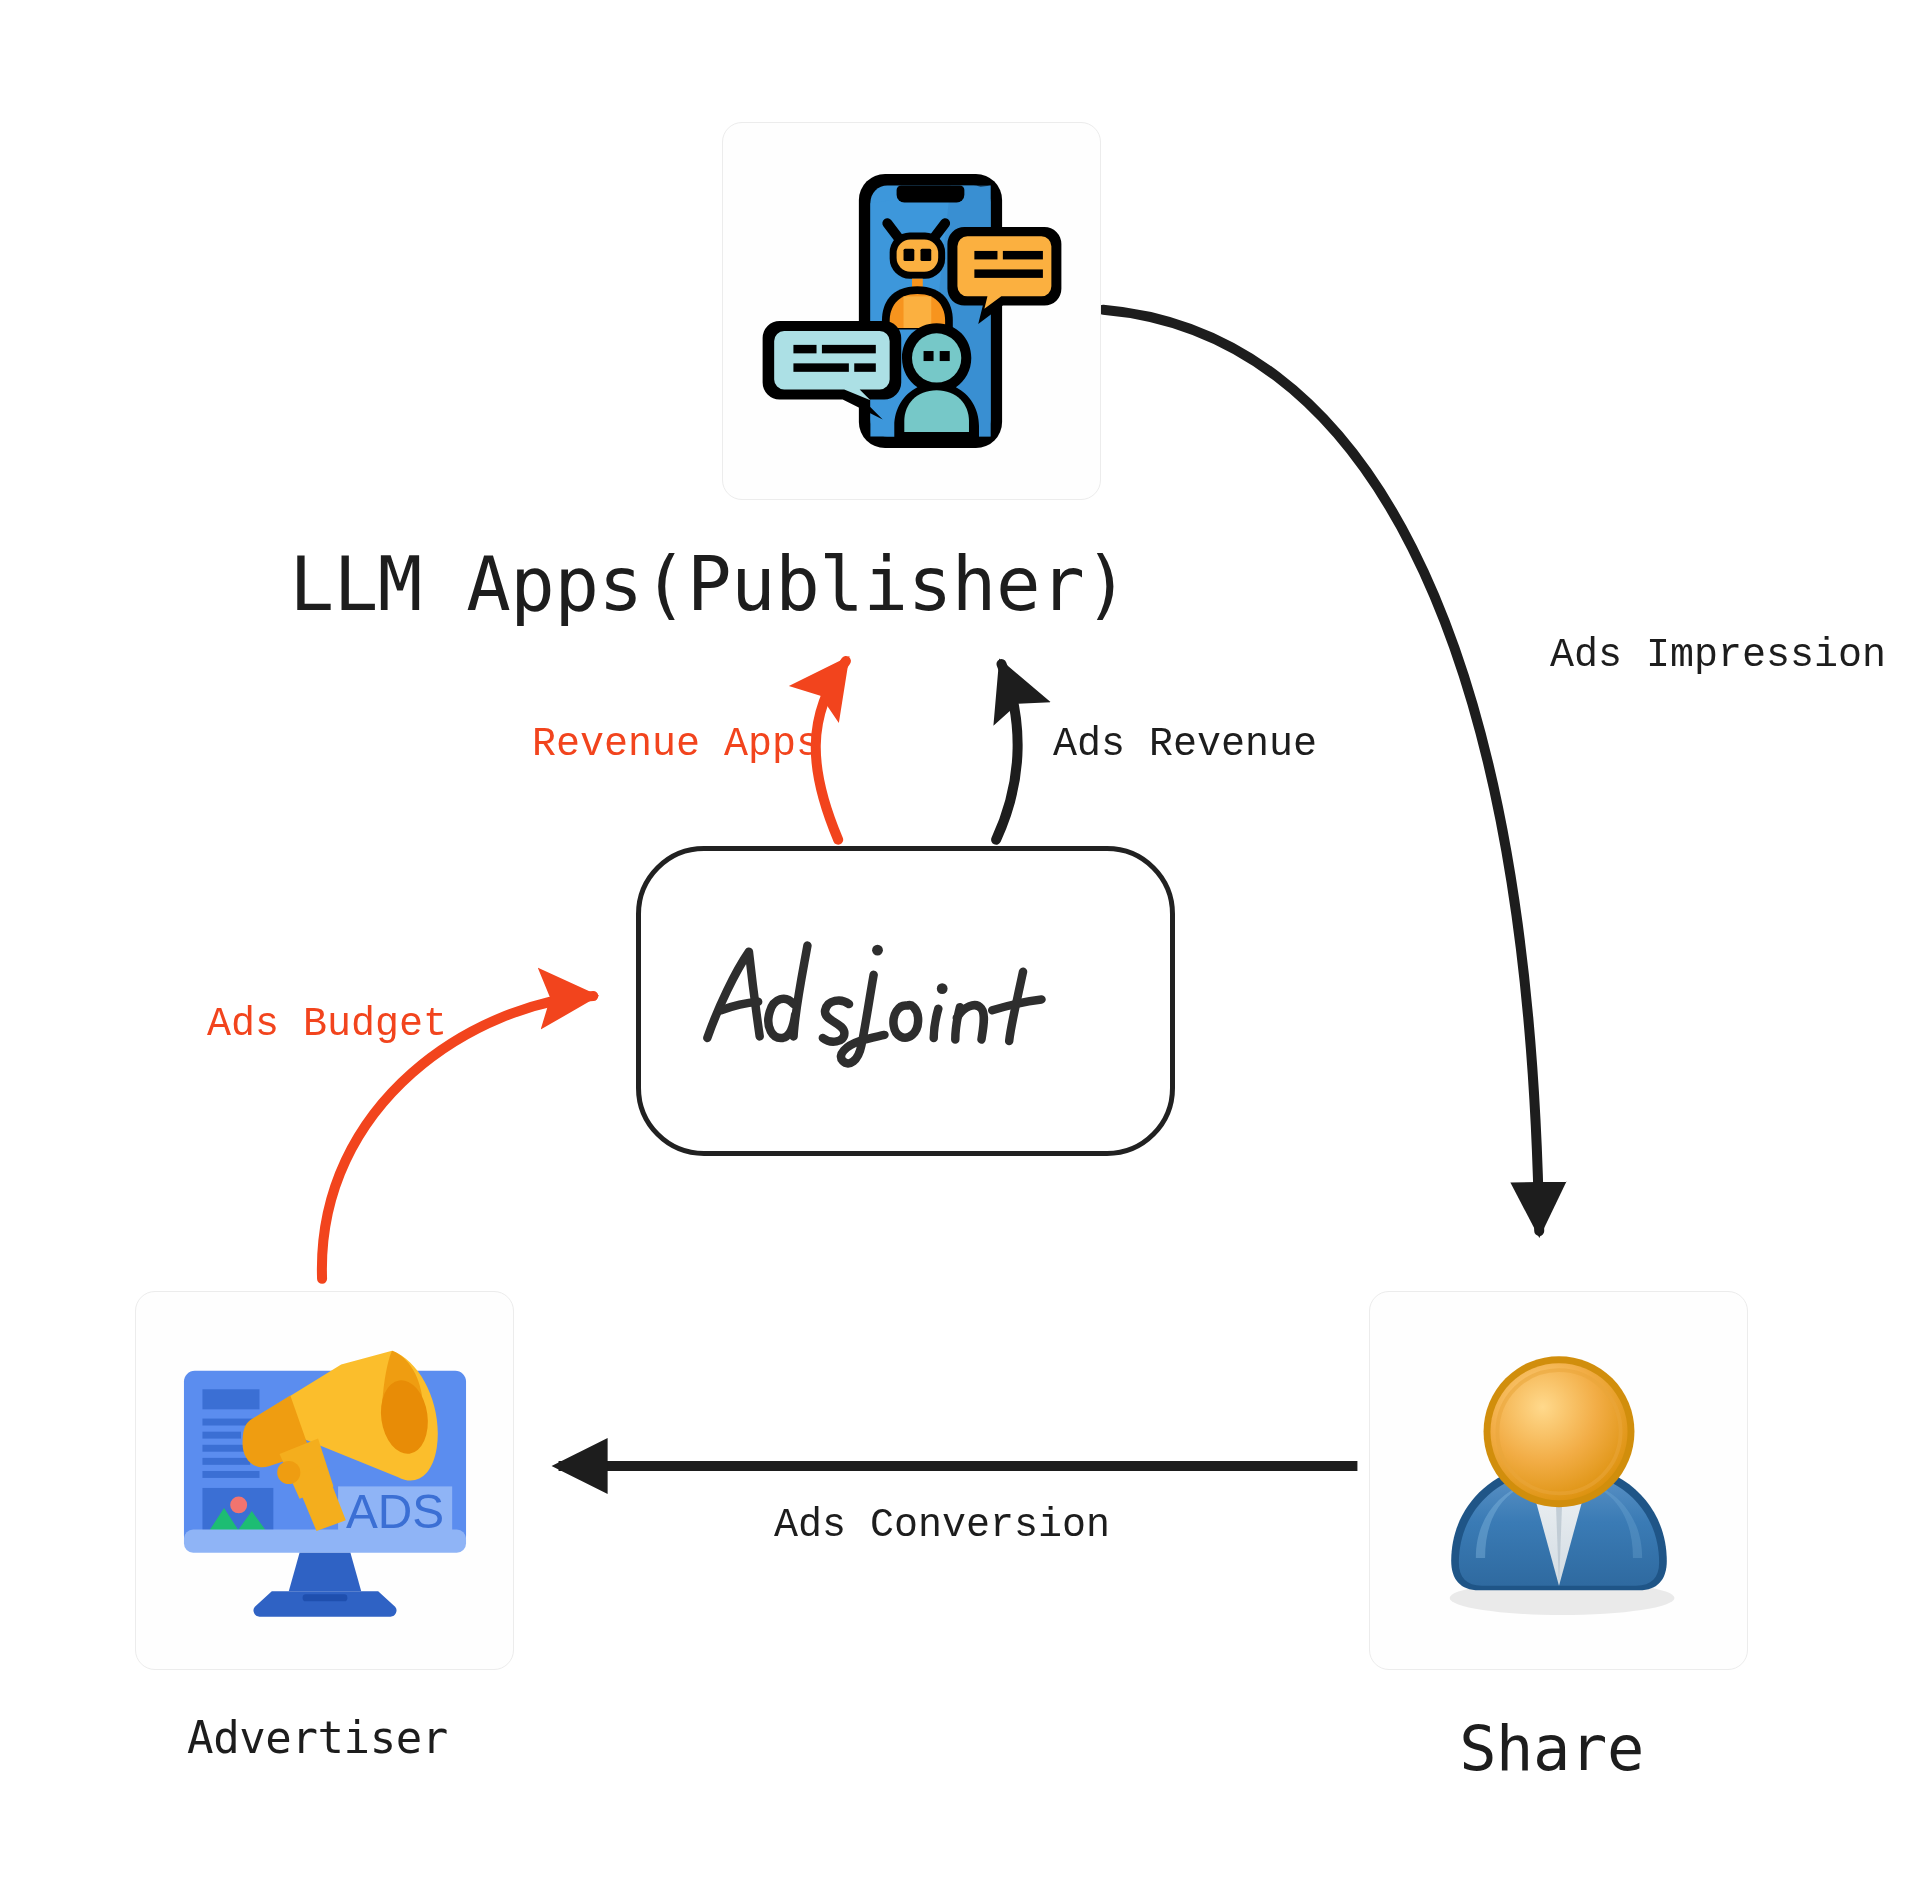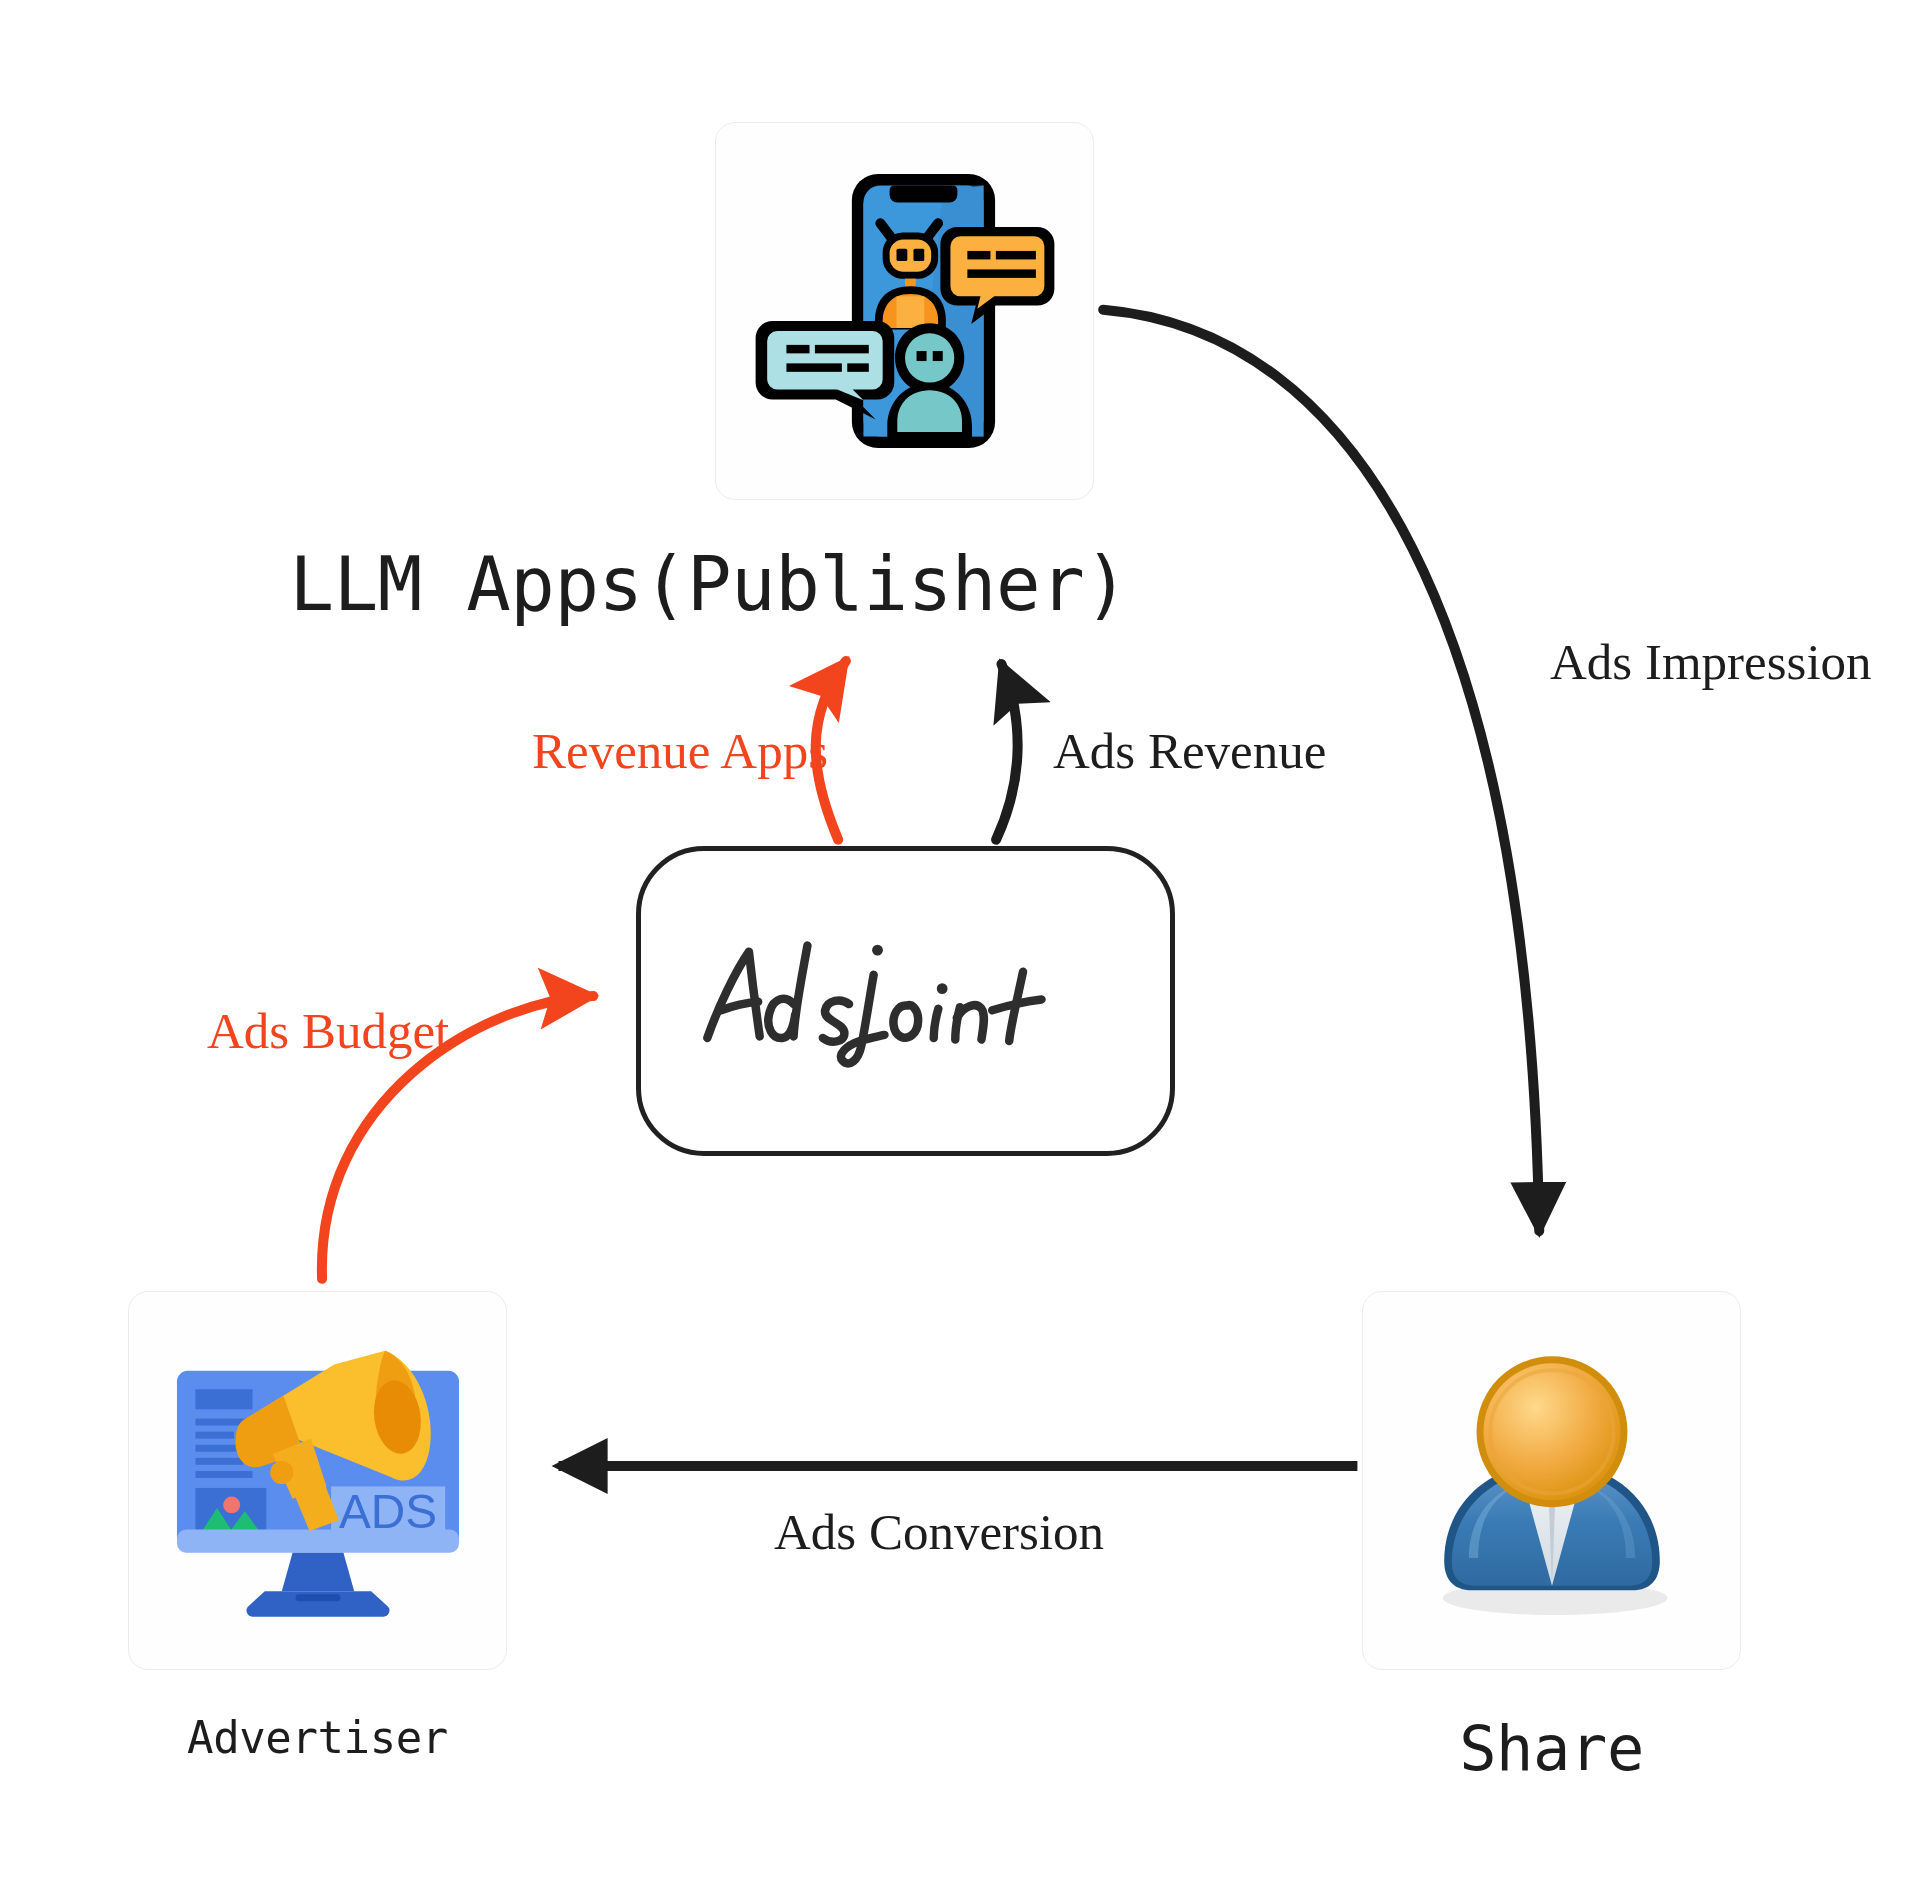--- a/index.html
+++ b/index.html
@@ -26,20 +26,21 @@
   
   .node-card {
     position: absolute;
     background: #fefefe;
     border: 1.5px solid #ececec;
     border-radius: 20px;
     box-sizing: border-box;
     display: flex;
     align-items: center;
     justify-content: center;
+    margin-left: 7px;
   }
   .node-card svg { display: block; }
 
   #card-publisher {
     left: 715px;  top: 122px;  width: 379px; height: 378px;
   }
   #card-advertiser {
     left: 128px;  top: 1291px; width: 379px; height: 379px;
   }
   #card-user {
@@ -86,22 +87,22 @@
   }
   #caption-user {
     left: 1362px; top: 1712px; width: 379px;
     text-align: center;
     font-size: 62px;
   }
 
   
   .edge-label {
     position: absolute;
-    font-family: Liberation Serif, serif;
-    font-size: 51px;
+    font-family: Liberation Mono, monospace;
+    font-size: 40px;
     white-space: nowrap;
     color: #1d1d1d;
   }
   .edge-label.accent { color: #F2441D; }
 
   #label-revenue-share  { left: 532px;  top: 722px; }
   #label-ads-delivery   { left: 1053px; top: 722px; }
   #label-ads-impression { left: 1550px; top: 633px; }
   #label-ads-budget     { left: 207px;  top: 1002px; }
   #label-ads-conversion { left: 774px; top: 1503px; }

